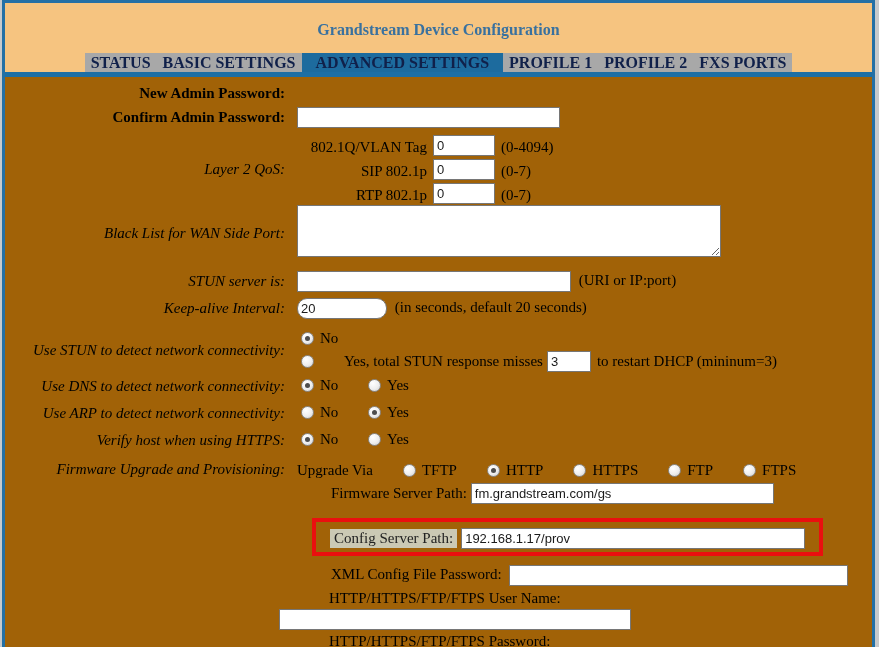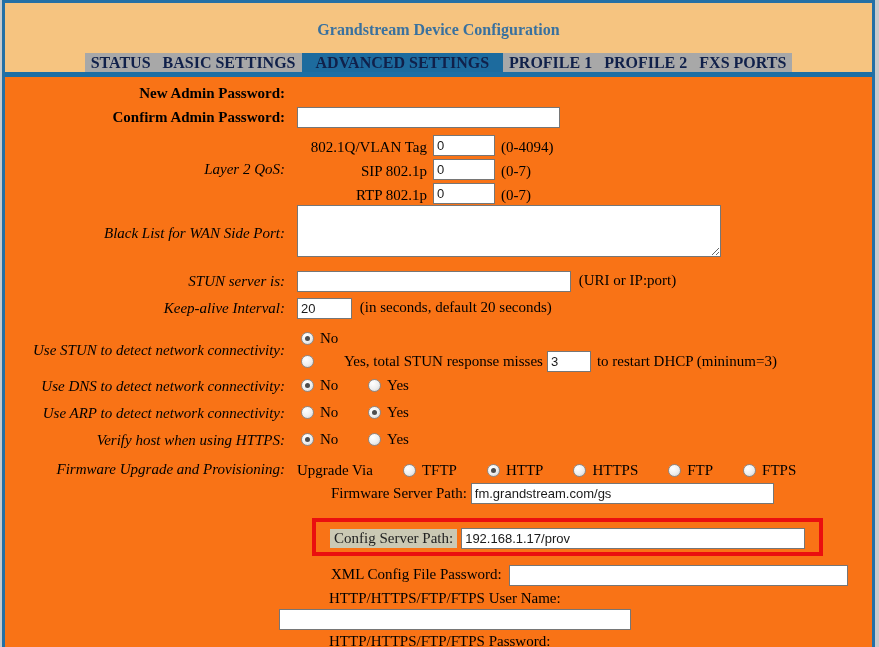--- a/index.html
+++ b/index.html
@@ -9,21 +9,21 @@
     font-size:15px;
     color:#000;
     width:879px;
   }
   .page{
     box-sizing:border-box;
     margin:0 4px 0 2px;
     height:647px;
     border:3px solid #2470a5;
     border-bottom:none;
-    background:#f97316;
+    background:#a16207;
     overflow:hidden;
   }
   
   .header{background:#f6c480;padding-top:17px;}
   .title{
     text-align:center;
     font-weight:bold;
     font-size:16px;
     color:#39719f;
     line-height:20px;
@@ -184,21 +184,21 @@
       <div class="lbl i">STUN server is:</div>
       <div class="fld">
         <input class="txt" type="text" style="width: 274px; vertical-align: middle;">
         <span class="hint gap-s">(URI or IP:port)</span>
       </div>
     </div>
 
     <div class="row" id="row-keepalive">
       <div class="lbl i">Keep-alive Interval:</div>
       <div class="fld">
-        <input class="txt" type="text" style="width: 55px; vertical-align: middle;" value="20">
+        <input class="txt" type="text" style="width: 90px; vertical-align: middle; border-radius: 10px;" value="20">
         <span class="hint gap-s">(in seconds, default 20 seconds)</span>
       </div>
     </div>
 
     <div class="row" id="row-usestun">
       <div class="lbl i">Use STUN to detect network connectivity:</div>
       <div class="fld">
         <div class="stackline" style="margin-bottom:2px;">
           <span class="opt" style="margin-left:4px;">
             <span class="radio checked"></span>

